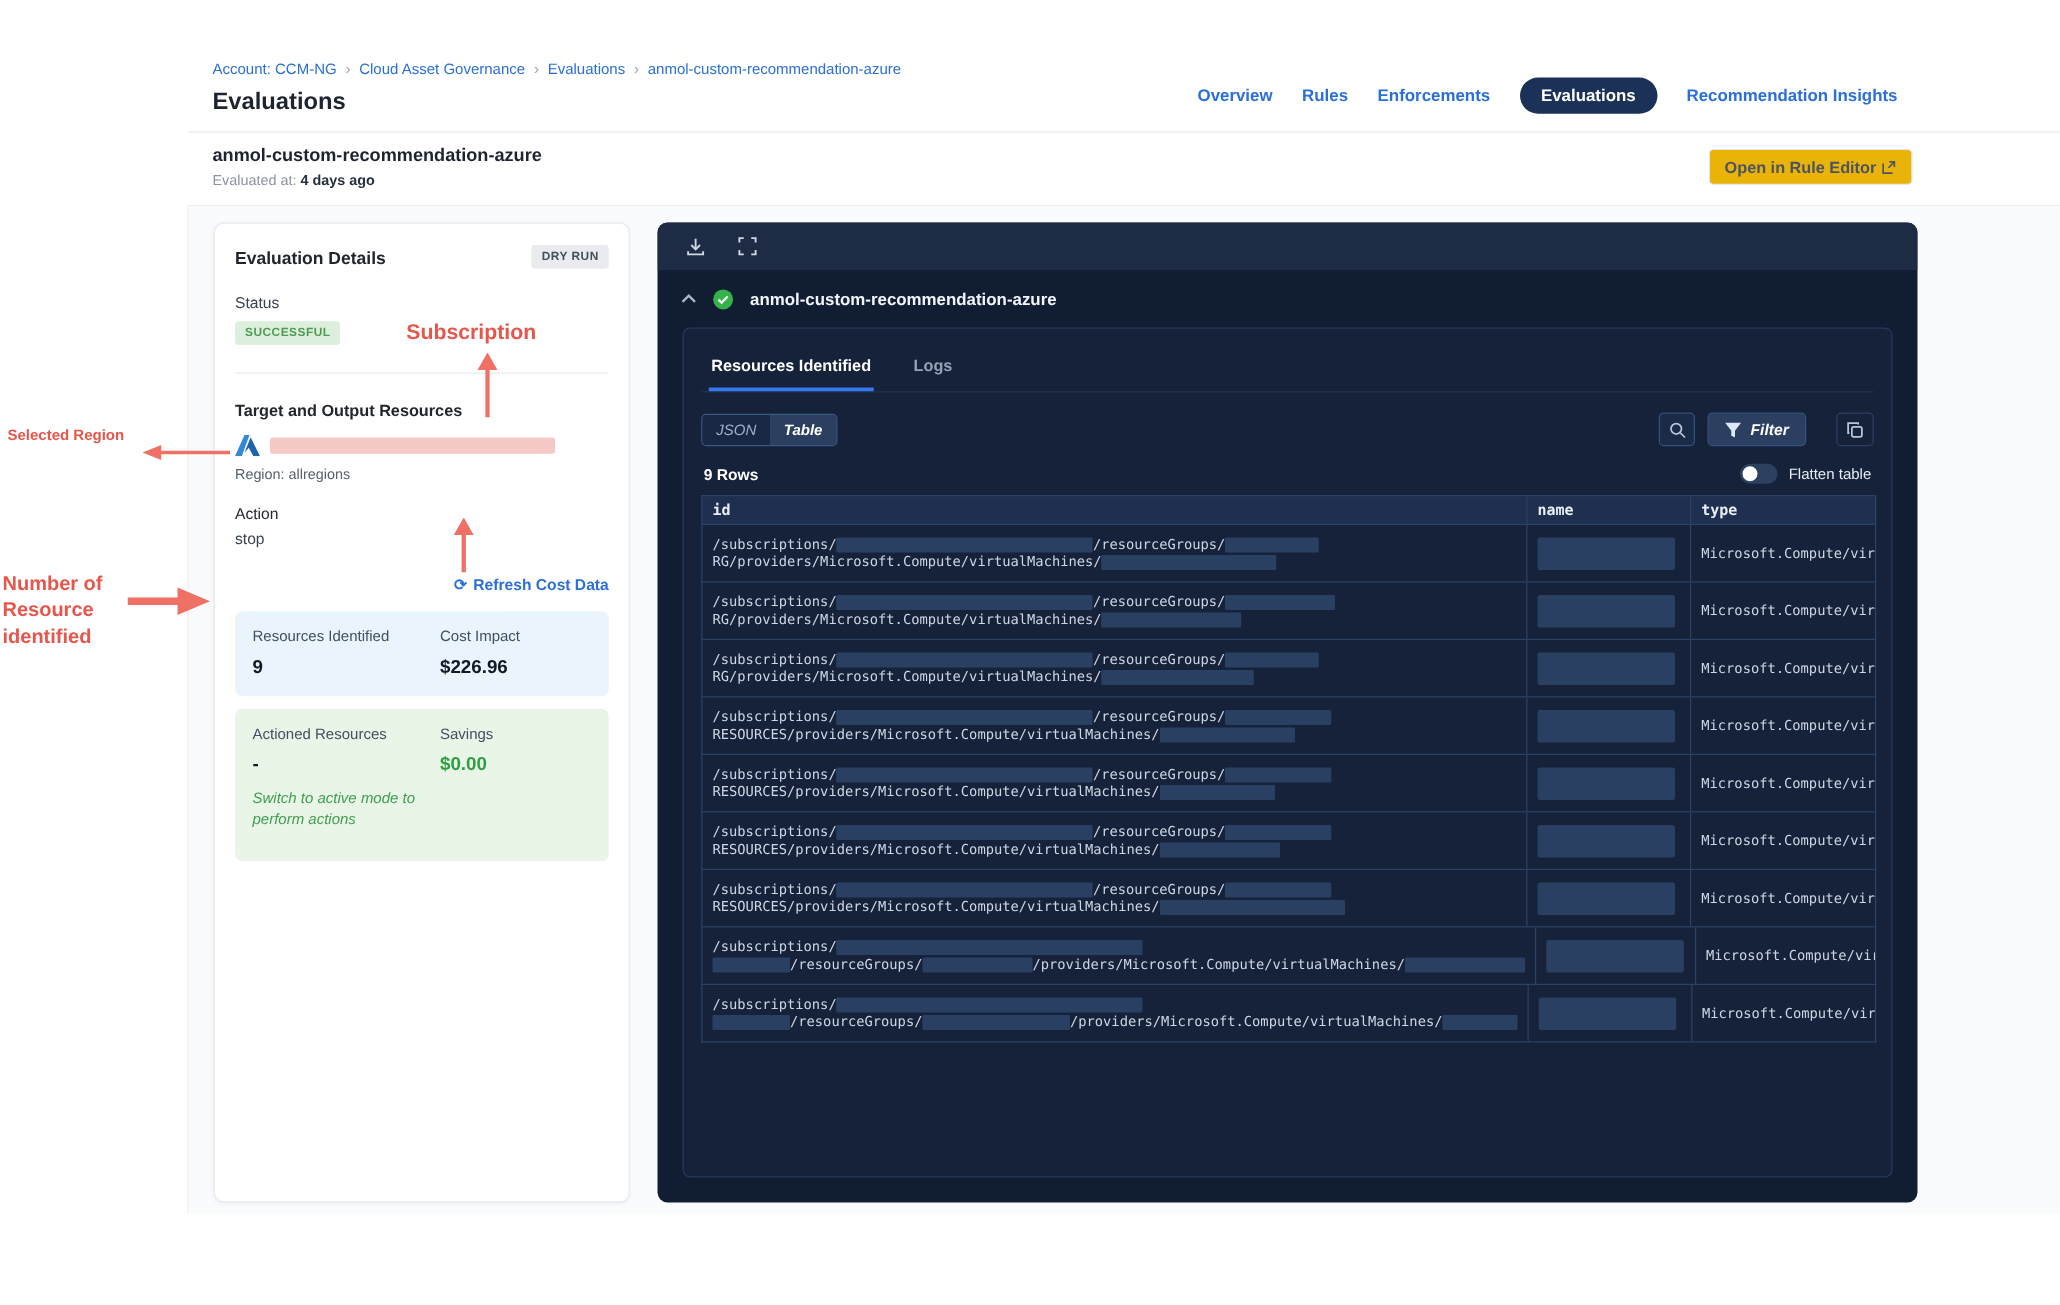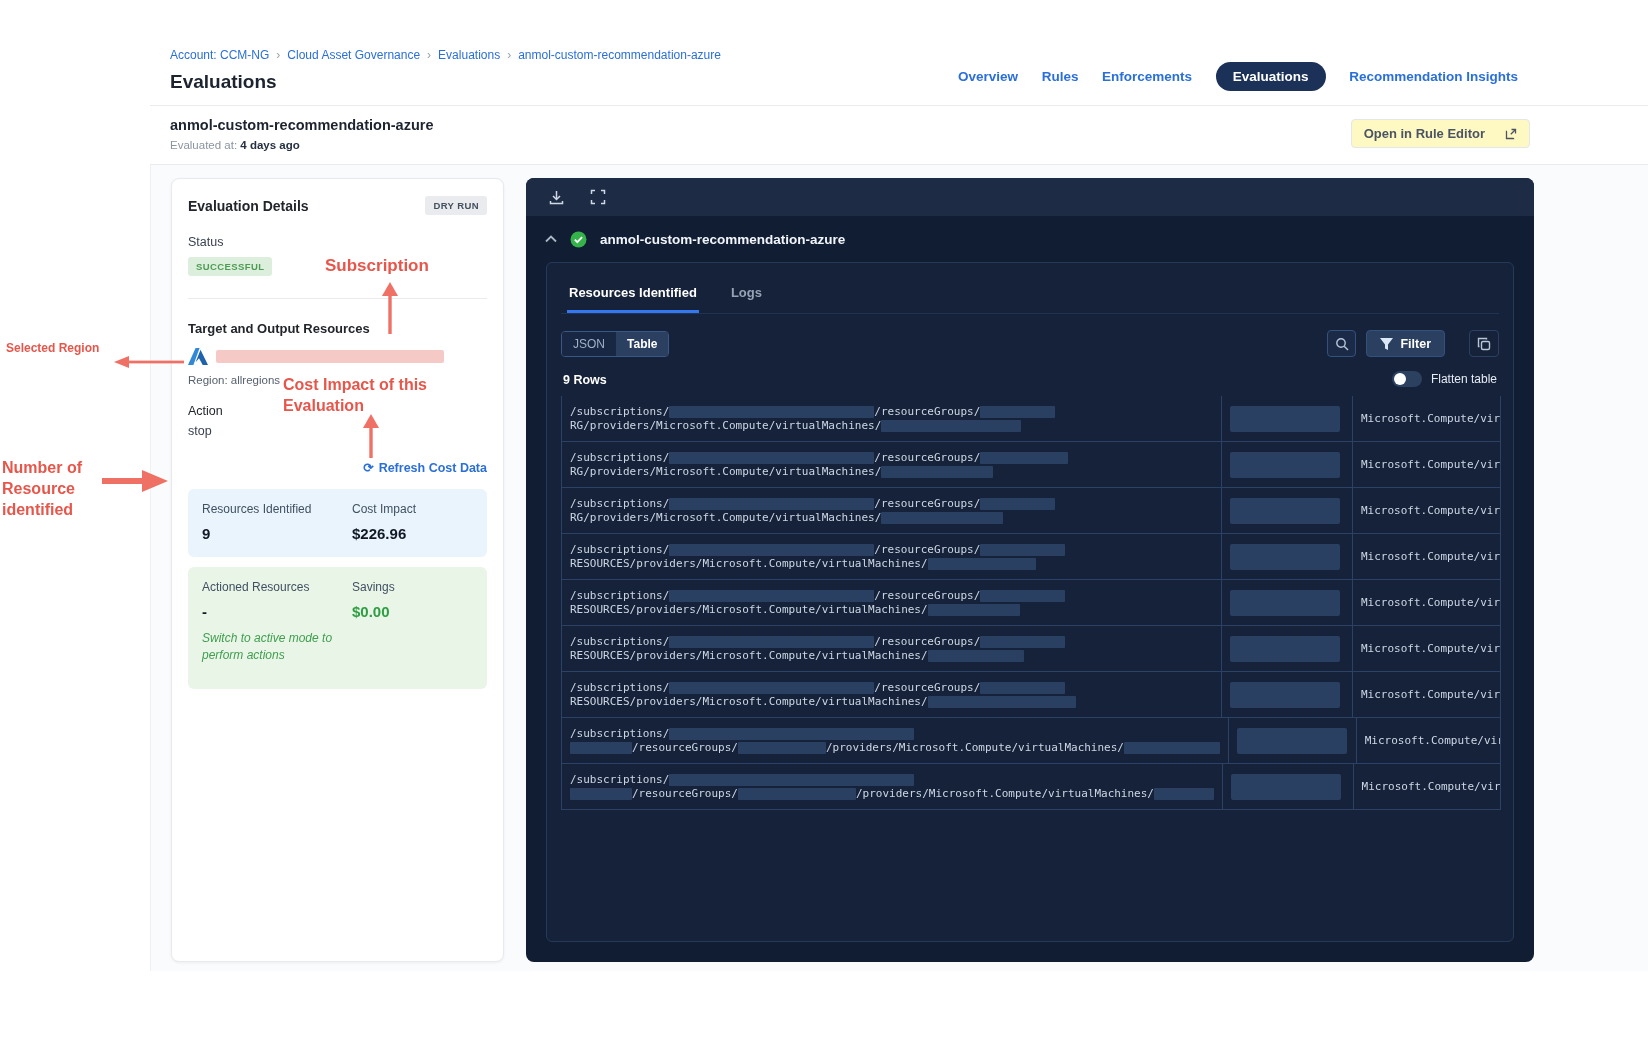--- a/index.html
+++ b/index.html
@@ -15,21 +15,21 @@
   .topnav { position:absolute; top:62px; left:958px; width:560px; display:flex; align-items:center; justify-content:space-between; }
   .nav-link { color:#2b6fd8; font-size:13.5px; font-weight:600; cursor:pointer; white-space:nowrap; }
   .nav-pill { background:#1b3158; color:#ffffff; font-size:13.5px; font-weight:bold; padding:7px 17px; border-radius:16px; cursor:pointer; }
   .nav-strong { font-weight:bold; }
 
   
   .subheader { position:absolute; left:150px; top:105px; width:1498px; height:60px; background:#ffffff; border-top:1px solid #e9ebee; border-bottom:1px solid #e9ebee; }
   .sub-title { position:absolute; left:20px; top:11px; font-size:14.5px; font-weight:bold; color:#1d2430; }
   .sub-eval { position:absolute; left:20px; top:33px; font-size:11.5px; color:#8b94a1; }
   .sub-eval b { color:#273040; }
-  .rule-editor-btn { position:absolute; right:118px; top:13px; height:29px; background:#fef9c3; border:1px solid #e3e6ea; border-radius:4px; color:#4a5462; font-size:13px; font-weight:bold; display:flex; align-items:center; gap:19px; padding:0 12px; cursor:pointer;justify-content:center; }
+  .rule-editor-btn { position:absolute; right:118px; top:13px; height:29px; background:#eab308; border:1px solid #e3e6ea; border-radius:4px; color:#4a5462; font-size:13px; font-weight:bold; display:flex; align-items:center; gap:3px; padding:0 12px; cursor:pointer;justify-content:center; }
 
   
   .main { position:absolute; left:150px; top:165px; width:1528px; height:806px; background:#fafbfc; border-left:1px solid #eef0f2; }
 
   
   .left-card { position:absolute; left:20px; top:13px; width:333px; height:784px; background:#ffffff; border:1px solid #e7eaee; border-radius:8px; box-shadow:0 1px 3px rgba(20,30,50,.06); padding:17px 16px; }
   .card-head { display:flex; justify-content:space-between; align-items:center; }
   .card-title { font-size:14px; font-weight:bold; color:#22262c; }
   .badge-dry { background:#e9ebee; color:#44505e; font-size:9.5px; font-weight:bold; letter-spacing:.4px; padding:4px 8px; border-radius:3px; }
   .sec-label { font-size:12.5px; color:#3a4250; margin-top:20px; }
@@ -60,21 +60,21 @@
   .dk-titlerow { height:46px; display:flex; align-items:center; gap:13px; padding-left:19px; }
   .dk-title { color:#f2f6fb; font-size:13.5px; font-weight:bold; }
   .chev { cursor:pointer; display:flex; }
 
   .dk-inner { position:absolute; left:20px; top:84px; width:968px; height:680px; background:#15223a; border:1px solid #27395a; border-radius:6px; padding:14px; }
   .tabs-row { display:flex; gap:30px; padding-left:6px; border-bottom:1px solid #22334f; }
   .tab { font-size:13px; padding:8px 2px 10px 2px; cursor:pointer;font-weight:bold; }
   .tab-active { color:#ffffff; font-weight:bold; border-bottom:3px solid #3478f1; }
   .tab-idle { color:#97a3b4; }
 
-  .controls-row { margin-top:16px; display:flex; align-items:center; }
+  .controls-row { margin-top:16px; display:flex; align-items:center;font-style:italic; }
   .seg-toggle { display:flex; border:1px solid #3a5885; border-radius:4px; overflow:hidden; }
   .seg { font-size:12px; padding:5px 11px; cursor:pointer; }
   .seg-idle { background:#182743; color:#9fb0c8; }
   .seg-active { background:#2b3f61; color:#ffffff; font-weight:bold; }
   .ctrl-right { margin-left:auto; display:flex; align-items:center; gap:10px; }
   .sq-btn { width:29px; height:27px; border:1px solid #33517e; border-radius:4px; background:#1b2a47; display:flex; align-items:center; justify-content:center; cursor:pointer; }
   .filter-btn { height:27px; border:1px solid #33517e; border-radius:4px; background:#2b3f61; color:#ffffff; font-size:12.5px; font-weight:bold; display:flex; align-items:center; gap:7px; padding:0 13px; cursor:pointer; }
   .copy-btn { margin-left:14px; width:30px; height:27px; border:1px solid #2c4064; border-radius:4px; background:transparent; display:flex; align-items:center; justify-content:center; cursor:pointer; }
 
   .rows-row { margin-top:14px; display:flex; align-items:flex-end; padding:0 2px; }
@@ -277,20 +277,25 @@
           <span class="rows-count">9 Rows</span>
           <span class="flatten">
             <span class="toggle-pill">
                 <span class="toggle-dot"></span>
               </span>
             <span class="flatten-label">Flatten table</span>
           </span>
         </div>
 
         <div class="tbl">
+          <div class="thead">
+            <span class="th th-id">id</span>
+            <span class="th th-name">name</span>
+            <span class="th th-type">type</span>
+          </div>
           <div>
               <div class="trow">
                 <div class="tcell id-cell">
                   <div class="id-line"><span>/subscriptions/</span><span class="redact" style="width: 205px;"></span><span>/resourceGroups/</span><span class="redact" style="width: 75px;"></span></div>
                   <div class="id-line"><span>RG/providers/Microsoft.Compute/virtualMachines/</span><span class="redact" style="width: 140px;"></span></div>
                 </div>
                 <div class="tcell name-cell">
                   <div class="name-redact"></div>
                 </div>
                 <div class="tcell type-cell">Microsoft.Compute/virtu</div>
@@ -386,21 +391,20 @@
       <polygon points="9,0 1,14 17,14" fill="#ef7166"></polygon>
       <rect x="7.3" y="12" width="3.4" height="40" fill="#ef7166"></rect>
     </svg>
 
   <div class="annot" style="left:6px; top:341px; width:106px; font-size:12px;">Selected Region</div>
   <svg class="annot-svg" style="left:114px; top:355px;" width="70" height="14">
       <polygon points="0,7 15,1 15,13" fill="#ef7166"></polygon>
       <rect x="13" y="5.6" width="57" height="2.8" fill="#ef7166"></rect>
     </svg>
 
-  <div class="annot" style="left:283px; top:374px; width:178px; font-size:16px;">Cost Impact of this Evaluation</div>
   <svg class="annot-svg" style="left:362px; top:414px;" width="18" height="44">
       <polygon points="9,0 1,14 17,14" fill="#ef7166"></polygon>
       <rect x="7.3" y="12" width="3.4" height="32" fill="#ef7166"></rect>
     </svg>
 
   <div class="annot" style="left:2px; top:457px; width:100px; font-size:16px;">Number of Resource identified</div>
   <svg class="annot-svg" style="left:102px; top:468px;" width="66" height="26">
       <rect x="0" y="10" width="44" height="6" fill="#ef7166"></rect>
       <polygon points="66,13 40,2 40,24" fill="#ef7166"></polygon>
     </svg>

